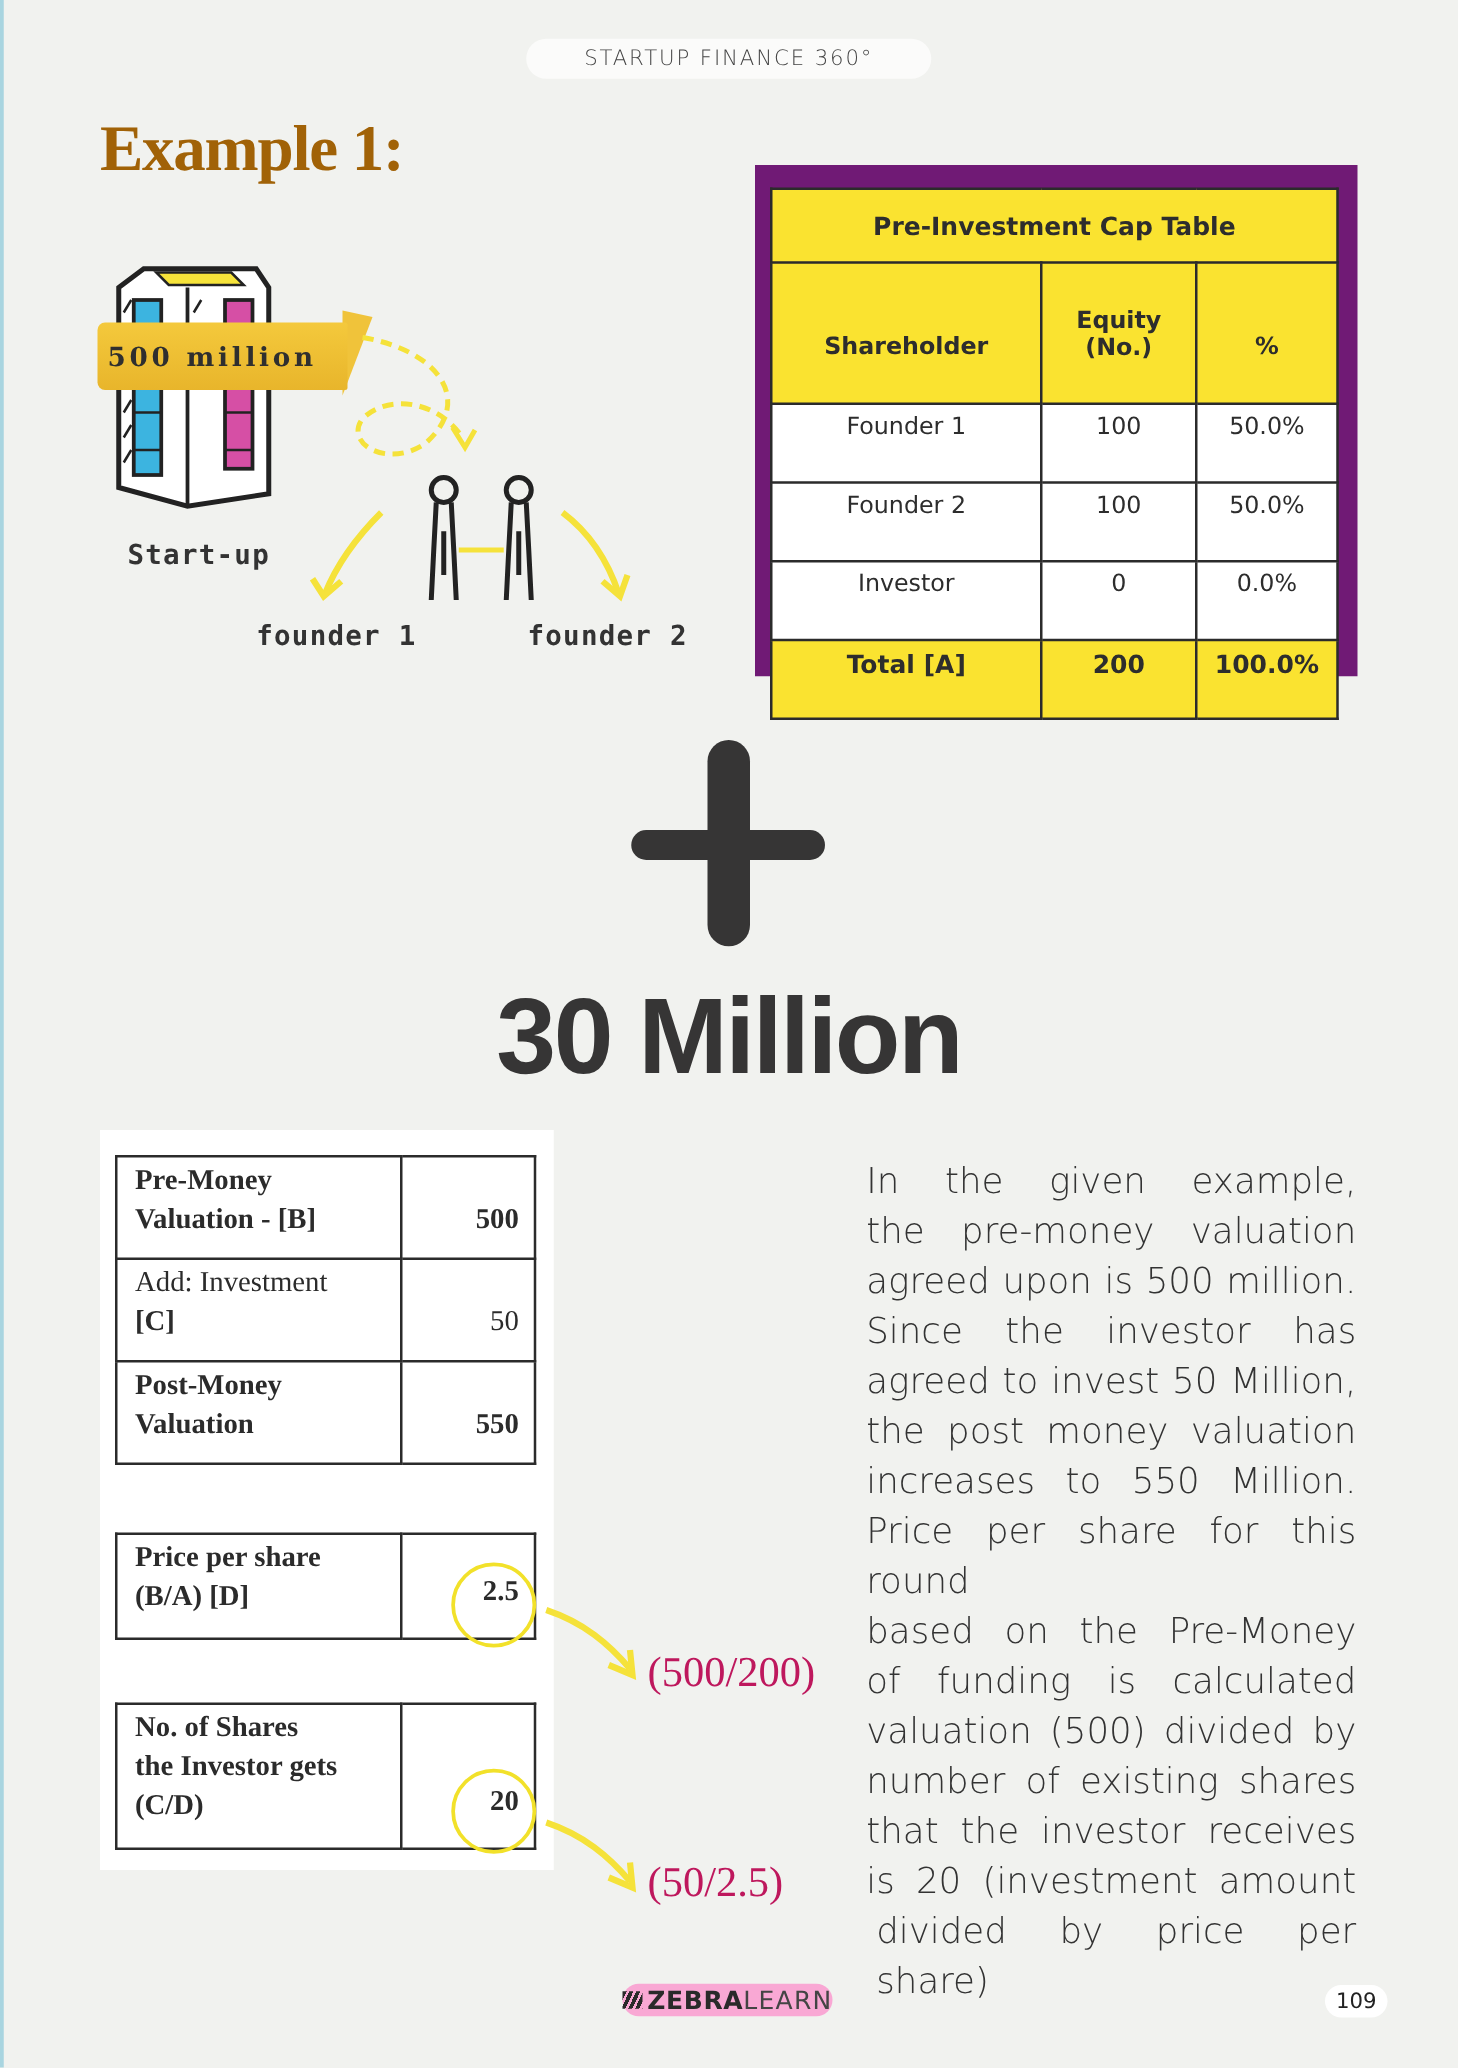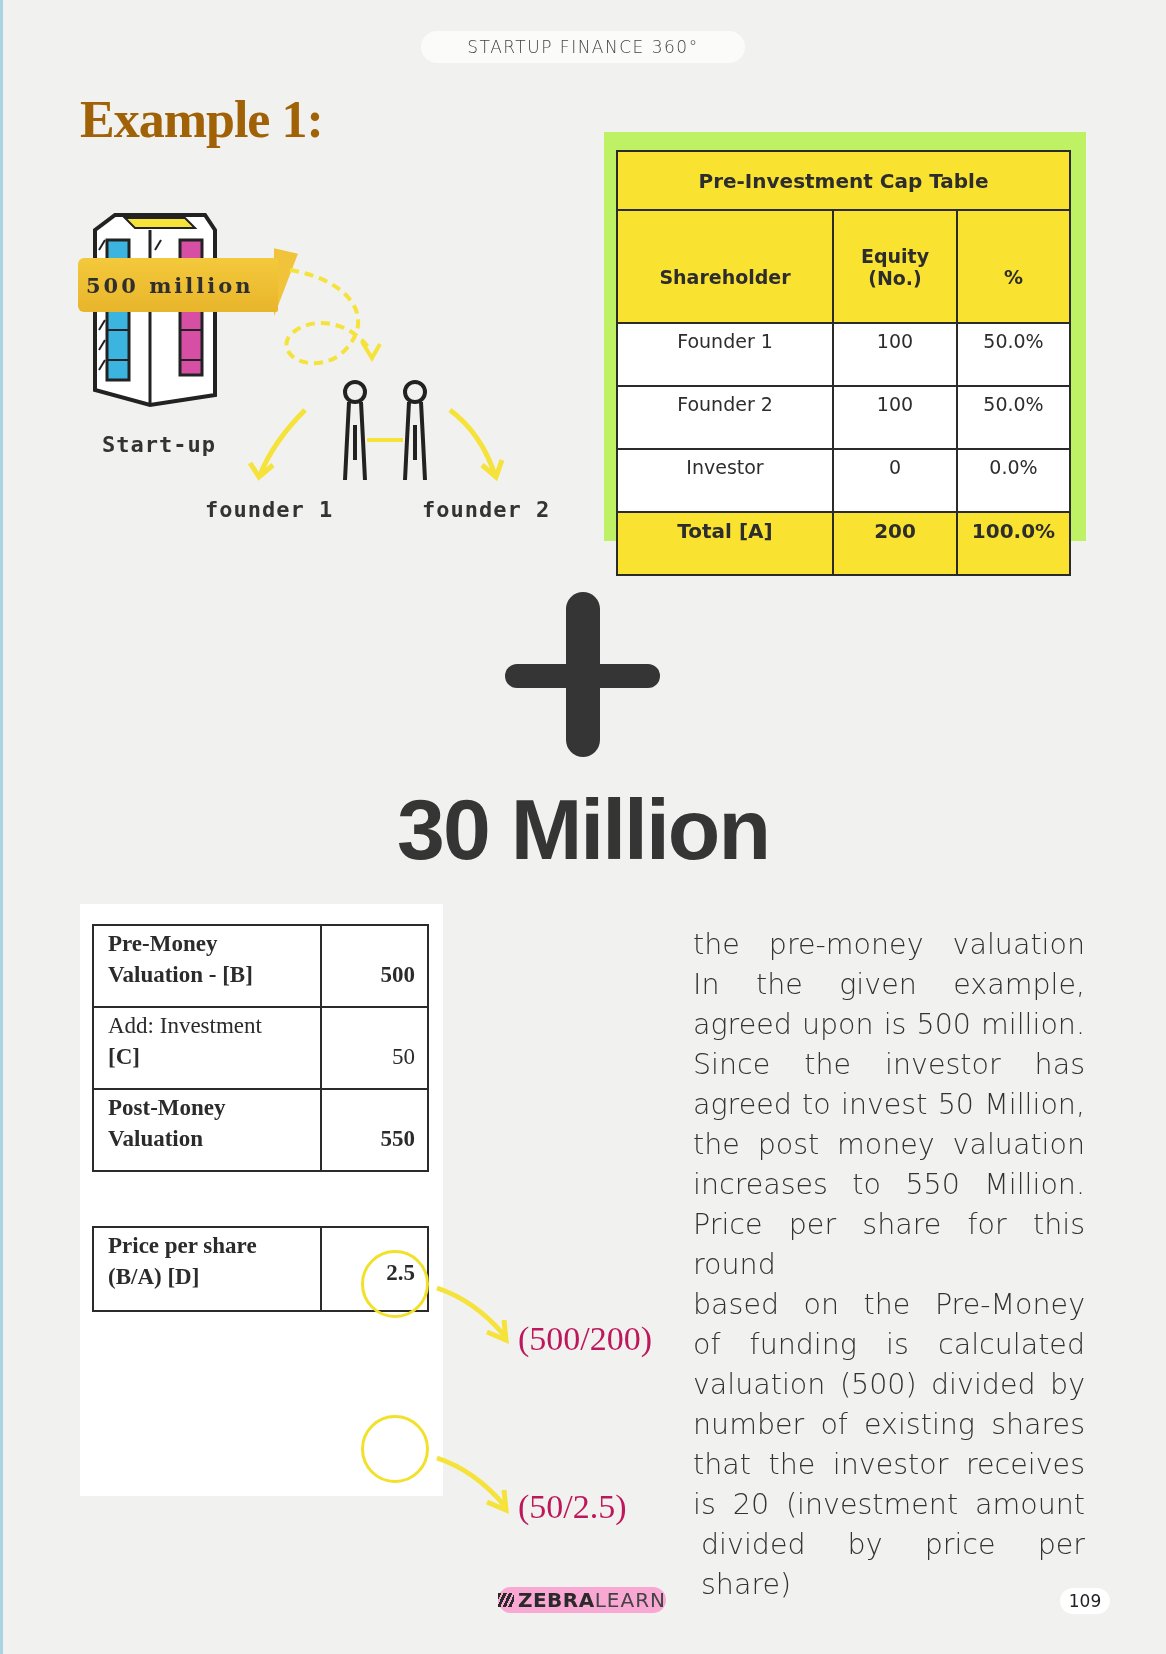--- a/index.html
+++ b/index.html
@@ -33,21 +33,21 @@
   .ribbon-tail {
     position: absolute; left: 204px; top: 34px; width: 0; height: 0;
     border-left: 24px solid #f0c33a; border-top: 14px solid transparent; border-bottom: 54px solid transparent;
     transform: skewY(-20deg);
   }
   .illus-label {
     position: absolute; font-family: "DejaVu Sans Mono", monospace; font-weight: bold; font-size: 22px; color: #333; letter-spacing: 1px;
   }
 
   
-  .cap-wrap { position: absolute; left: 604px; top: 132px; width: 482px; height: 409px; background: #bef264; }
+  .cap-wrap { position: absolute; left: 604px; top: 132px; width: 482px; height: 409px; background: #701a75; }
   table.cap {
     position: absolute; left: 12px; top: 18px; width: 455px; border-collapse: collapse;
     font-family: "DejaVu Sans", sans-serif; font-size: 19px; color: #2d2d2d;
   }
   table.cap td { border: 2.5px solid #2b2b2b; text-align: center; }
   table.cap .yel { background: #fae330; font-weight: bold; }
   table.cap .title-row td { height: 55px; font-size: 20px; }
   table.cap .head-row td { height: 88px; }
   table.cap .head-row td.sh { vertical-align: middle; padding-top: 22px; }
   table.cap .head-row td.pc { padding-top: 22px; }
@@ -245,40 +245,52 @@
         <tr>
       <td class="lbl b" style="height:80px;">
         <span>Price per share</span><br>
         <span>(B/A) [D]</span>
       </td>
       <td class="num b" style="padding-bottom:24px;">2.5</td>
     </tr>
   </tbody>
     </table>
 
+  <table class="val" style="top:458px;">
+    <tbody>
+        <tr>
+      <td class="lbl b" style="height:112px;">
+        <span>No. of Shares</span><br>
+        <span>the Investor gets</span><br>
+        <span>(C/D)</span>
+      </td>
+      <td class="num b" style="padding-bottom:24px;">20</td>
+    </tr>
+  </tbody>
+    </table>
 </div>
 
 <div class="circle" style="left:361px;top:1250px;"></div>
 <div class="circle" style="left:361px;top:1415px;"></div>
 
 <svg width="90" height="70" style="position:absolute;left:432px;top:1280px;">
   <path d="M5,8 C35,18 55,35 72,55" fill="none" stroke="#f5e23a" stroke-width="5"></path>
   <path d="M55,52 L74,60 L72,40" fill="none" stroke="#f5e23a" stroke-width="5"></path>
 </svg>
 <svg width="90" height="70" style="position:absolute;left:432px;top:1450px;">
   <path d="M5,8 C35,18 55,35 72,55" fill="none" stroke="#f5e23a" stroke-width="5"></path>
   <path d="M55,52 L74,60 L72,40" fill="none" stroke="#f5e23a" stroke-width="5"></path>
 </svg>
 
 <div class="formula" style="left:518px;top:1320px;">(500/200)</div>
 <div class="formula" style="left:518px;top:1488px;">(50/2.5)</div>
 
 <div class="para">
+  <span class="line">In the given example,</span>
   <span class="line">the pre-money valuation</span>
-  <span class="line">In the given example,</span>
   <span class="line">agreed upon is 500 million.</span>
   <span class="line">Since the investor has</span>
   <span class="line">agreed to invest 50 Million,</span>
   <span class="line">the post money valuation</span>
   <span class="line">increases to 550 Million.</span>
   <span class="line">Price per share for this round</span>
   <span class="line">based on the Pre-Money</span>
   <span class="line">of funding is calculated</span>
   <span class="line">valuation (500) divided by</span>
   <span class="line">number of existing shares</span>

